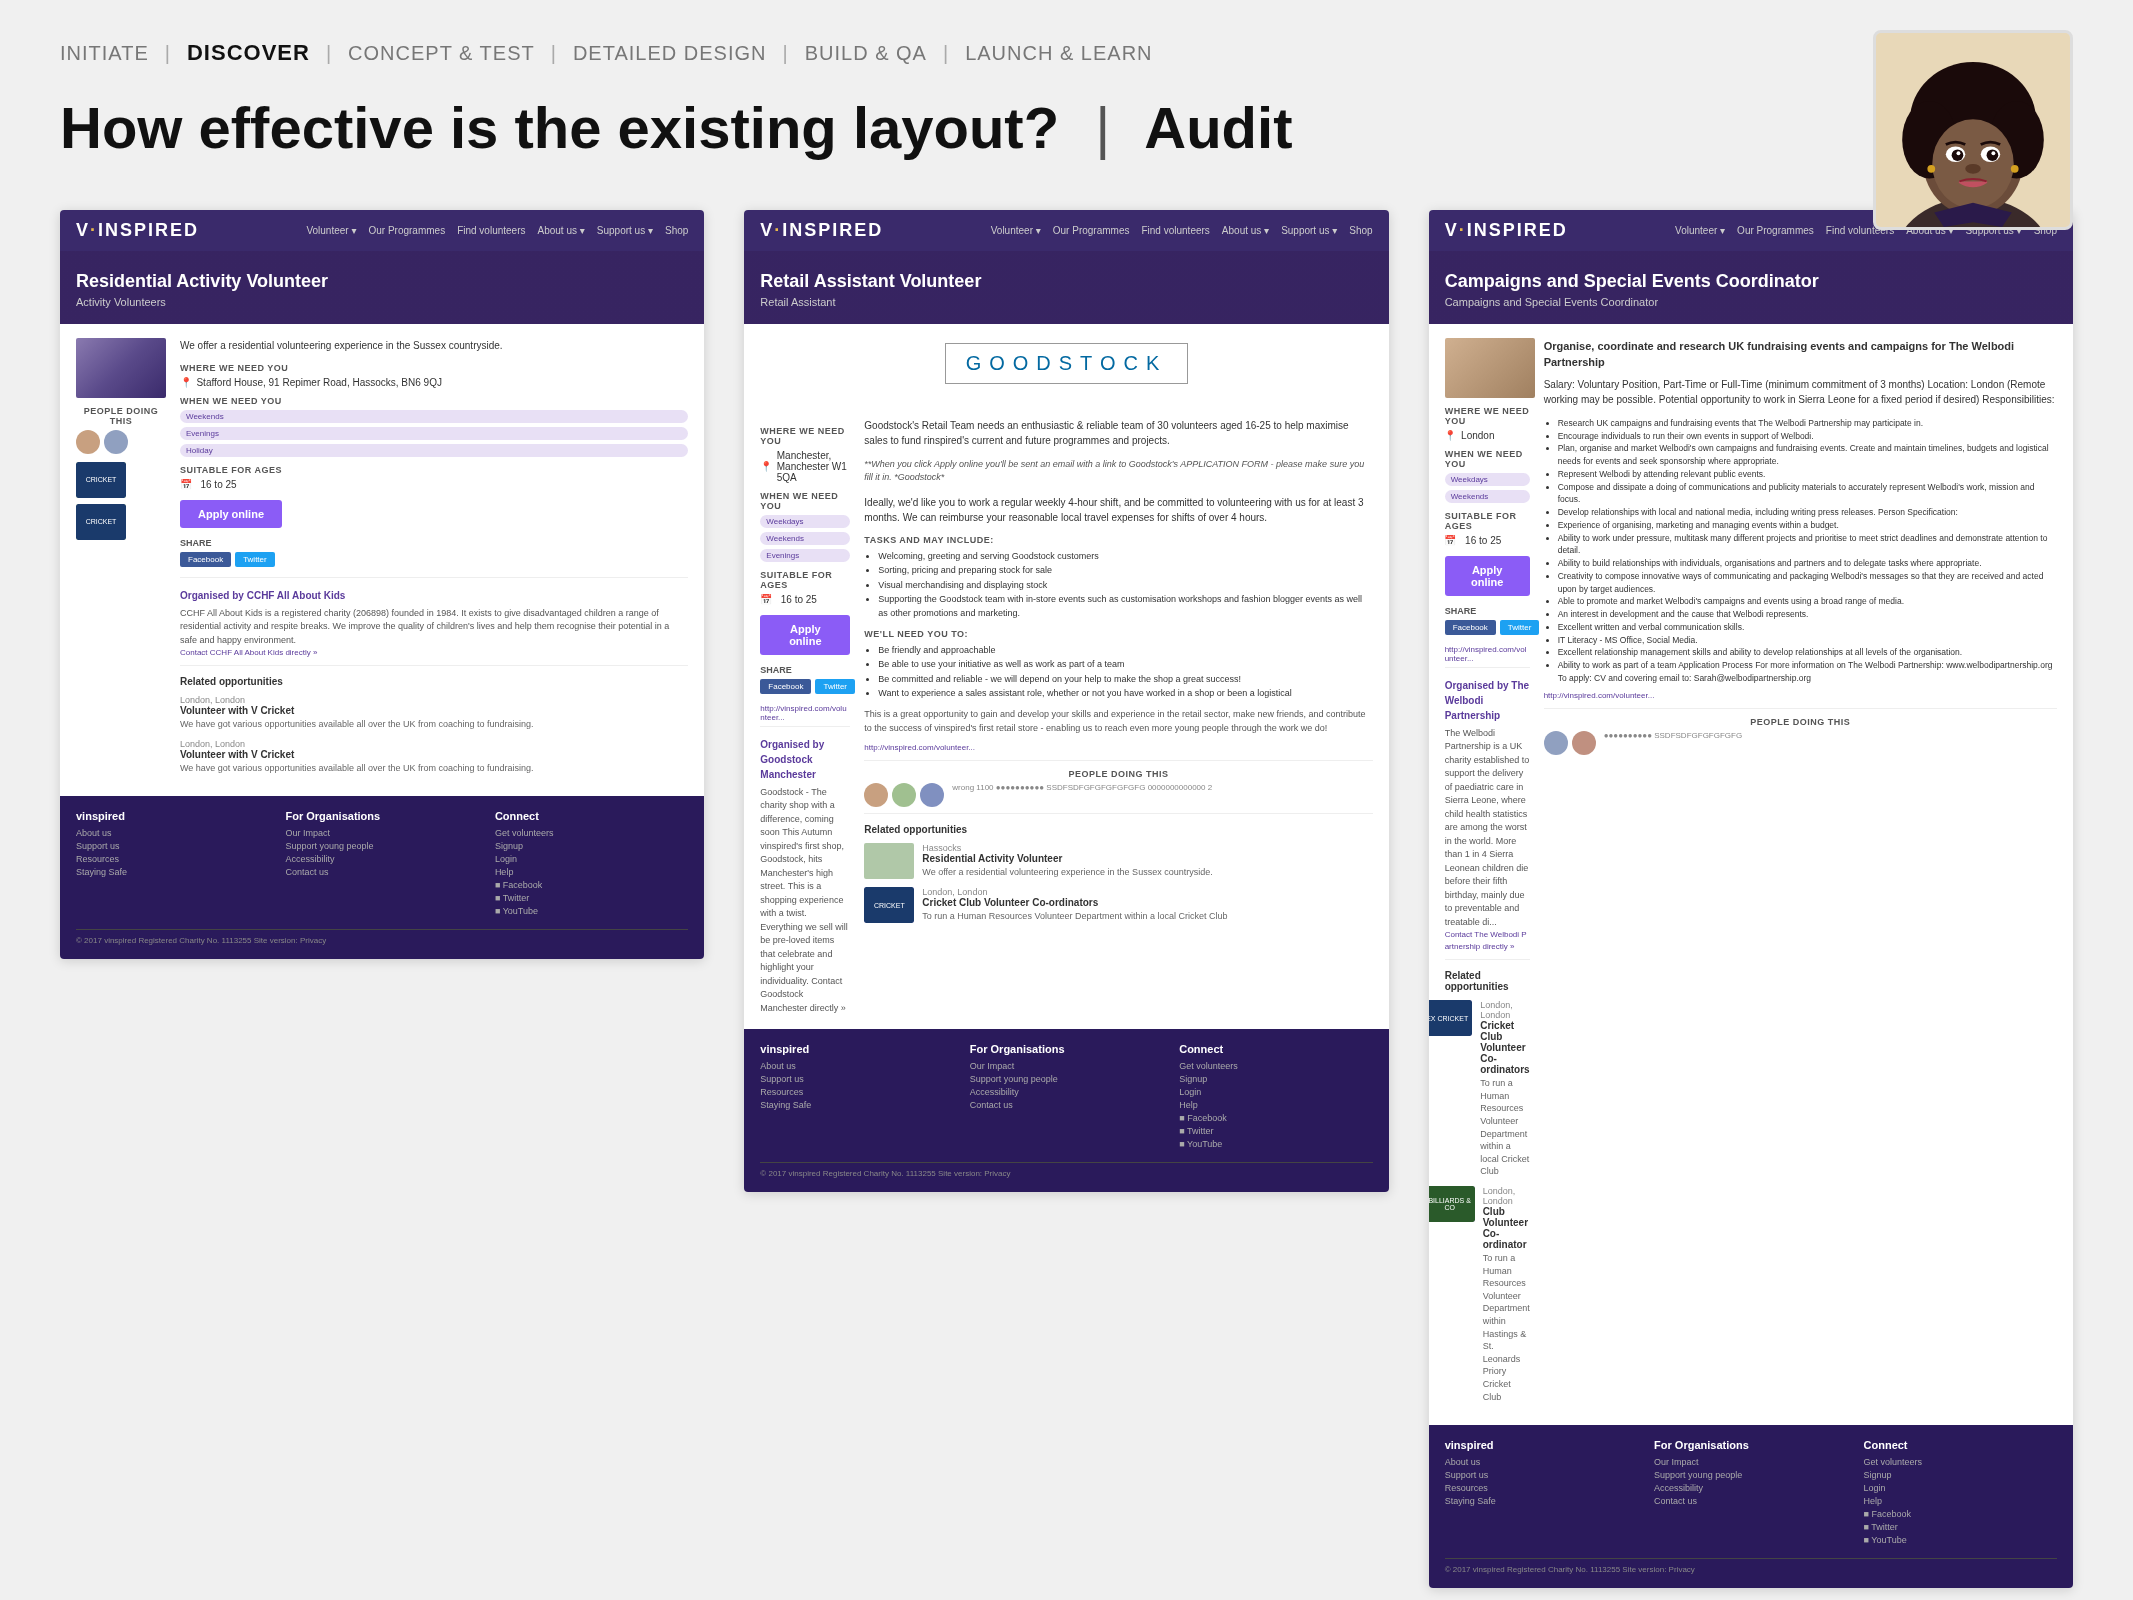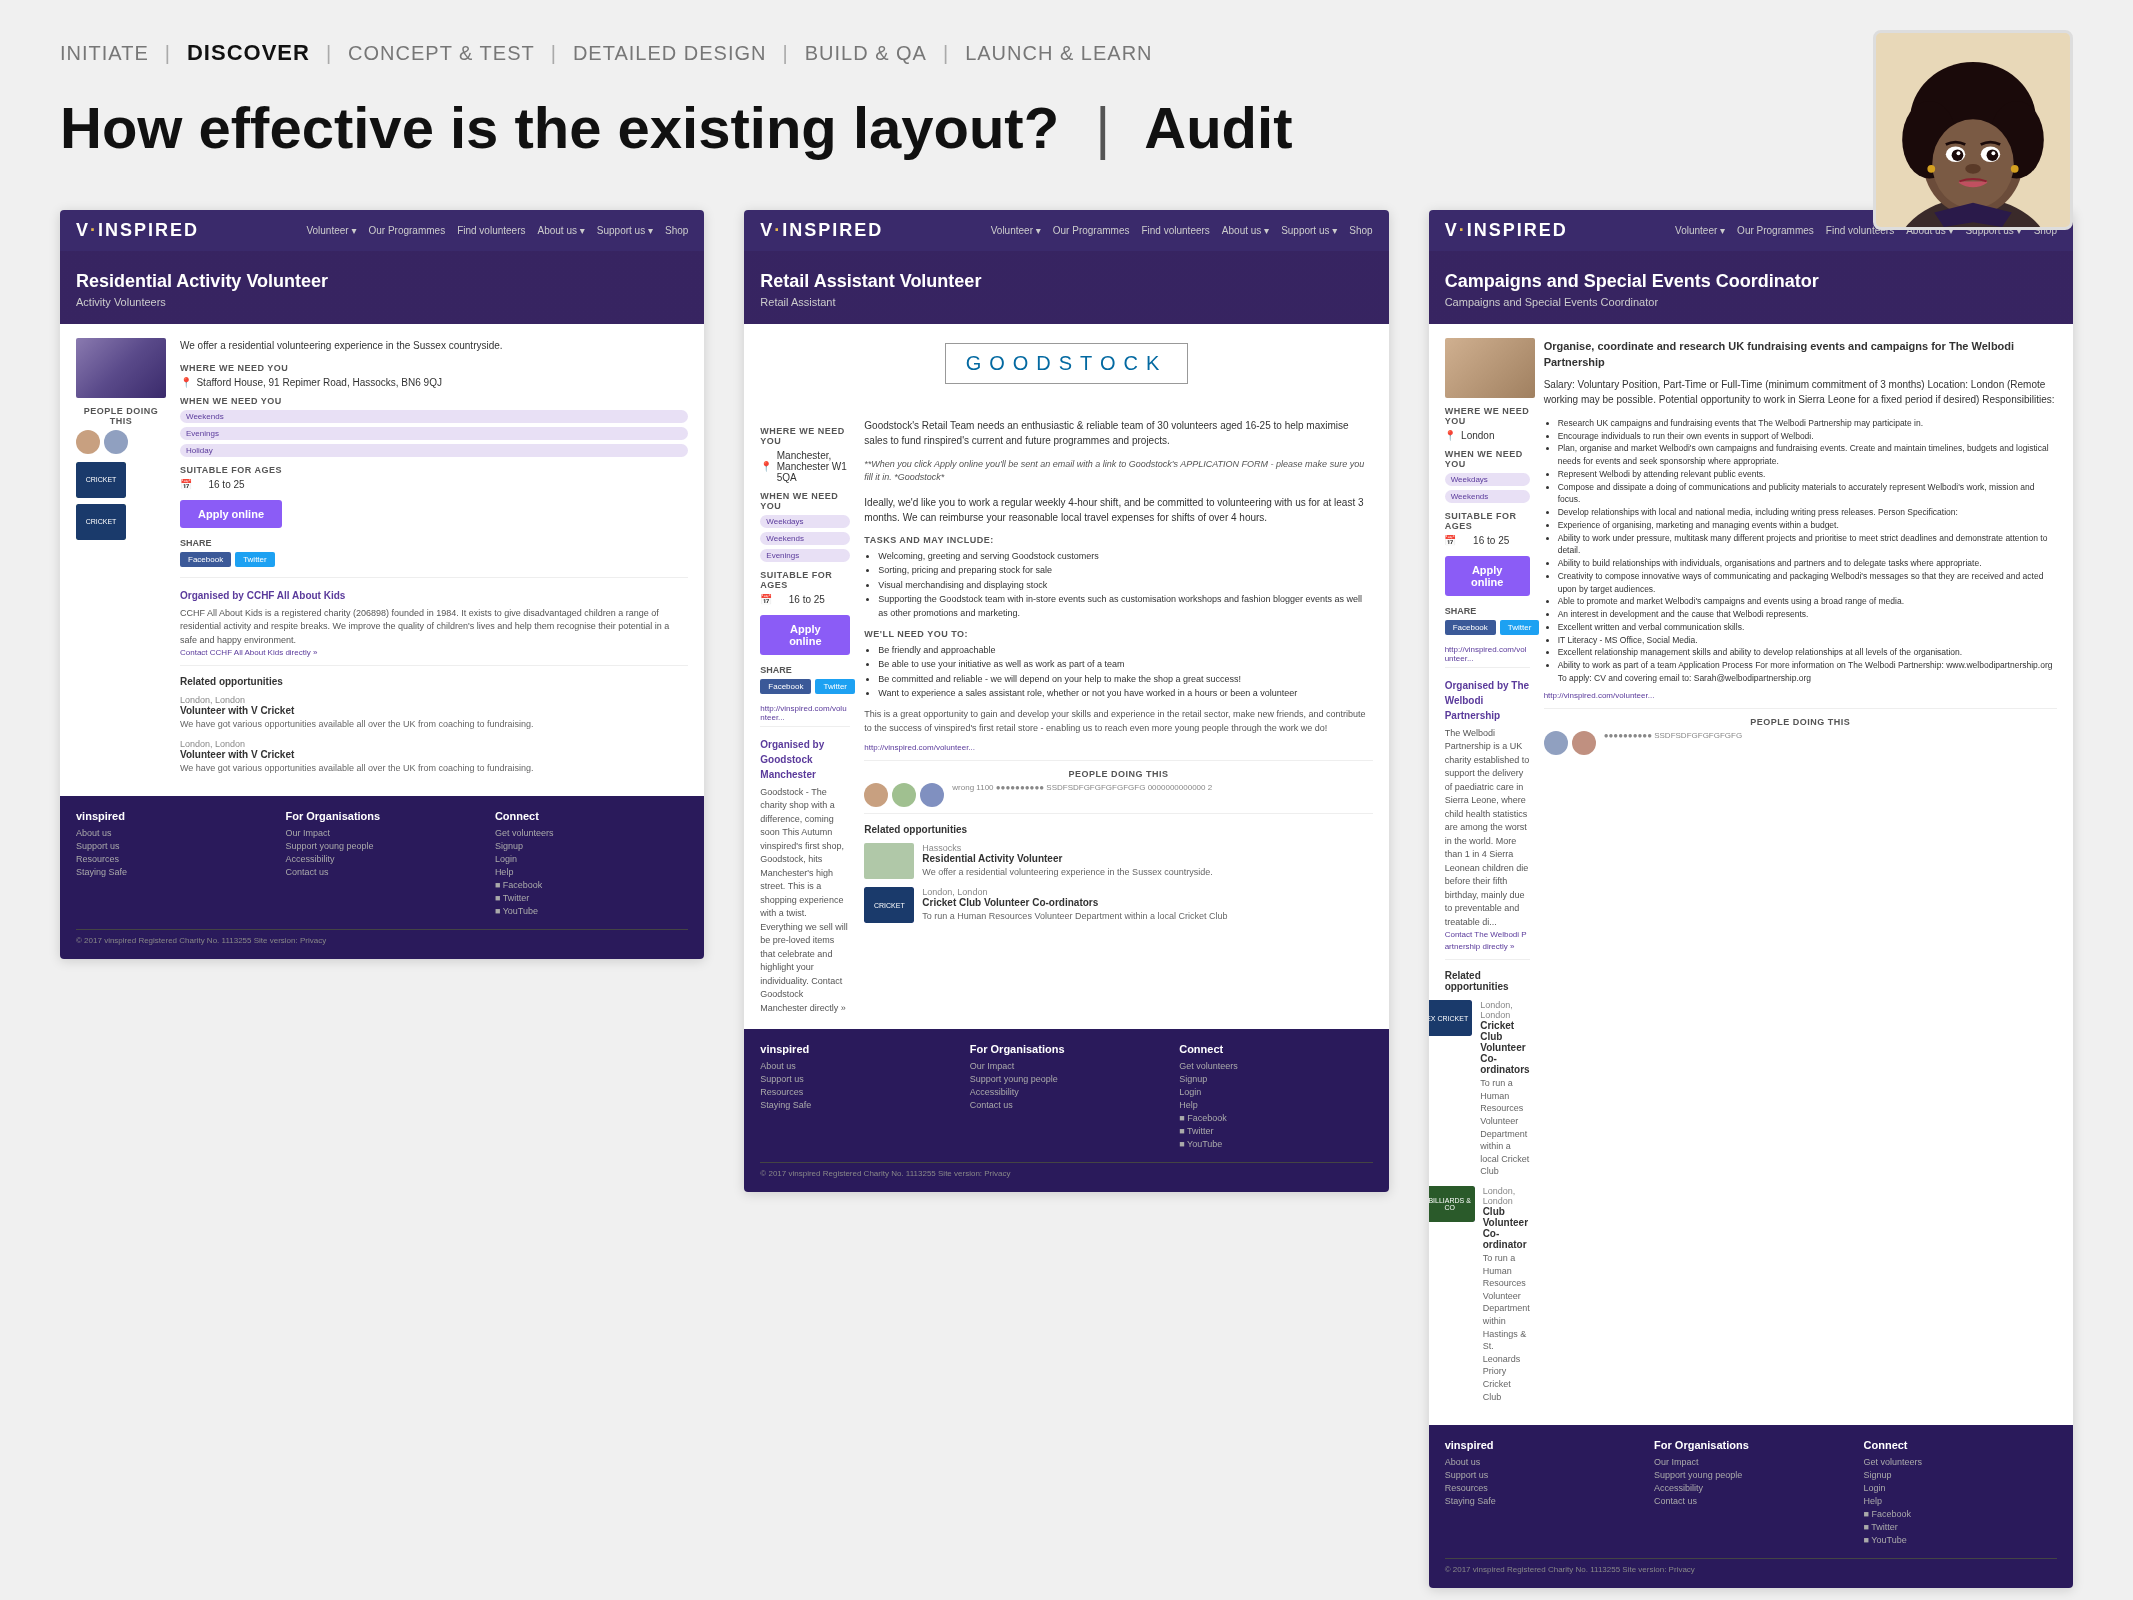--- a/index.html
+++ b/index.html
@@ -186,21 +186,21 @@
       background: #e8e0f5;
       color: #5a3a9b;
       font-size: 8px;
       padding: 2px 6px;
       border-radius: 10px;
     }
 
     .vi-ages {
       display: flex;
       align-items: center;
-      gap: 16px;
+      gap: 8px;
       font-size: 10px;
       color: #333;
       margin-bottom: 10px;
     }
 
     .apply-btn {
       background: #8b5cf6;
       color: #fff;
       border: none;
       padding: 8px 18px;
@@ -706,21 +706,21 @@
             <li>Welcoming, greeting and serving Goodstock customers</li>
             <li>Sorting, pricing and preparing stock for sale</li>
             <li>Visual merchandising and displaying stock</li>
             <li>Supporting the Goodstock team with in-store events such as customisation workshops and fashion blogger events as well as other promotions and marketing.</li>
           </ul>
           <div class="vi-section-label">We'll need you to:</div>
           <ul style="font-size:9px; color:#333; padding-left:14px; line-height:1.6; margin-bottom:8px;">
             <li>Be friendly and approachable</li>
             <li>Be able to use your initiative as well as work as part of a team</li>
             <li>Be committed and reliable - we will depend on your help to make the shop a great success!</li>
-            <li>Want to experience a sales assistant role, whether or not you have worked in a hours or been a volunteer</li>
+            <li>Want to experience a sales assistant role, whether or not you have worked in a shop or been a logistical</li>
           </ul>
           <div style="font-size:9px; color:#555; line-height:1.5; margin-bottom:8px;">This is a great opportunity to gain and develop your skills and experience in the retail sector, make new friends, and contribute to the success of vinspired's first retail store - enabling us to reach even more young people through the work we do!</div>
           <div class="url-text">http://vinspired.com/volunteer...</div>
           <div class="section-divider"></div>
           <div class="people-section">
             <div class="vi-section-label">People doing this</div>
             <div class="people-avatars">
               <div class="person-avatar av1"></div>
               <div class="person-avatar av3"></div>
               <div class="person-avatar av5"></div>

